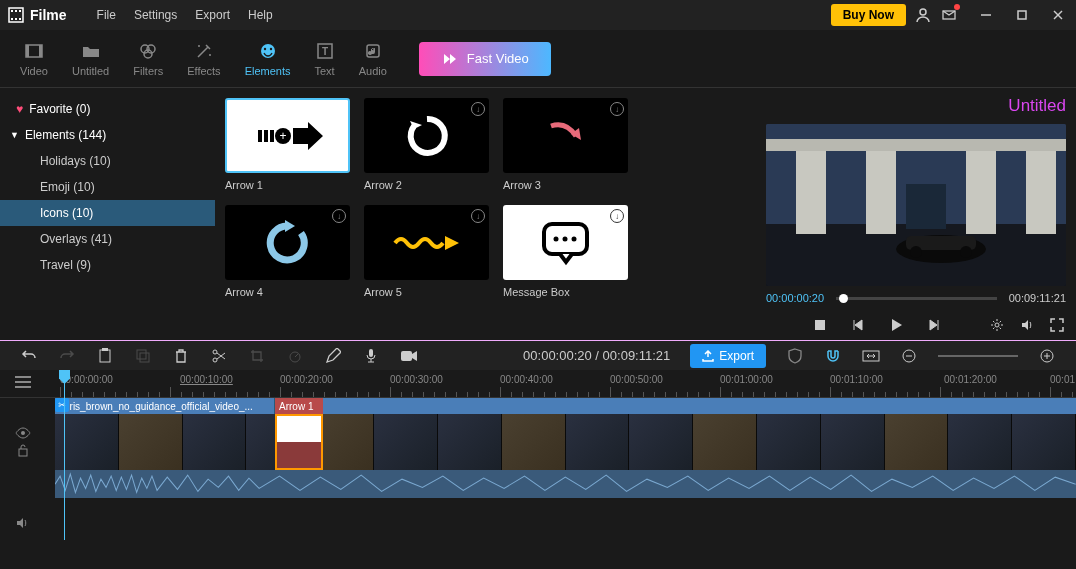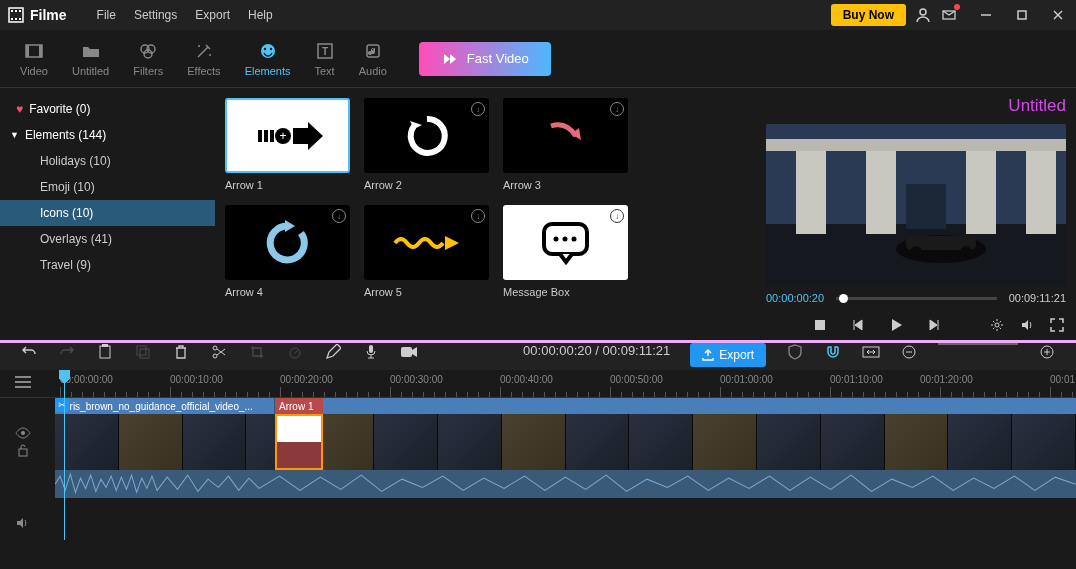--- a/index.html
+++ b/index.html
@@ -49,21 +49,21 @@
 .preview-scene { position: absolute; inset: 0; }
 .preview-controls { display: flex; align-items: center; gap: 4px; padding: 6px 0; font-size: 11px; }
 .time-current { color: #4fc3f7; text-align: center; }
 .time-total { color: #ccc; margin-left: auto; }
 .slider { flex: 1; height: 3px; background: #444; margin: 0 8px; position: relative; }
 .slider-dot { position: absolute; left: 2%; top: -3px; width: 9px; height: 9px; background: #fff; border-radius: 50%; }
 .play-controls { display: flex; justify-content: center; gap: 20px; padding: 6px 0; align-items: center; }
 .play-controls-right { margin-left: auto; display: flex; gap: 12px; }
 .play-controls-left { margin-right: auto; }
 
-.edit-bar { height: 30px; background: #222; display: flex; align-items: flex-start; padding: 0 20px; gap: 20px; border-top: 3px solid #f0abfc; }
+.edit-bar { height: 30px; background: #222; display: flex; align-items: center; padding: 0 20px; gap: 20px; border-top: 1px solid #f0abfc; }
 .edit-bar .spacer { flex: 1; }
 .time-display { color: #ccc; font-size: 13px; }
 .export-btn { background: #2196f3; color: #fff; border: none; padding: 5px 12px; border-radius: 3px; font-size: 12px; cursor: pointer; display: flex; align-items: center; gap: 5px; }
 .zoom-slider { width: 80px; height: 2px; background: #666; position: relative; }
 
 .timeline { background: #1a1a1a; flex: 1; position: relative; }
 .ruler { height: 28px; display: flex; position: relative; padding-left: 55px; font-size: 10px; color: #888; border-bottom: 1px solid #333; }
 .ruler-mark { position: absolute; top: 4px; }
 .ruler-tick { position: absolute; bottom: 0; width: 1px; height: 6px; background: #555; }
 .hamburger { position: absolute; left: 15px; top: 6px; display: flex; flex-direction: column; gap: 3px; }
@@ -505,21 +505,21 @@
       <div class="ruler-tick" style="left: 60px; height: 10px;"></div>
       <div class="ruler-tick" style="left: 71px; height: 5px;"></div>
       <div class="ruler-tick" style="left: 82px; height: 5px;"></div>
       <div class="ruler-tick" style="left: 93px; height: 5px;"></div>
       <div class="ruler-tick" style="left: 104px; height: 5px;"></div>
       <div class="ruler-tick" style="left: 115px; height: 5px;"></div>
       <div class="ruler-tick" style="left: 126px; height: 5px;"></div>
       <div class="ruler-tick" style="left: 137px; height: 5px;"></div>
       <div class="ruler-tick" style="left: 148px; height: 5px;"></div>
       <div class="ruler-tick" style="left: 159px; height: 5px;"></div>
-      <div class="ruler-mark" style="left: 170px;">00:00:10:00</div>
+      <div class="ruler-mark" style="left: 180px; text-decoration: underline;">00:00:10:00</div>
       <div class="ruler-tick" style="left: 170px; height: 10px;"></div>
       <div class="ruler-tick" style="left: 181px; height: 5px;"></div>
       <div class="ruler-tick" style="left: 192px; height: 5px;"></div>
       <div class="ruler-tick" style="left: 203px; height: 5px;"></div>
       <div class="ruler-tick" style="left: 214px; height: 5px;"></div>
       <div class="ruler-tick" style="left: 225px; height: 5px;"></div>
       <div class="ruler-tick" style="left: 236px; height: 5px;"></div>
       <div class="ruler-tick" style="left: 247px; height: 5px;"></div>
       <div class="ruler-tick" style="left: 258px; height: 5px;"></div>
       <div class="ruler-tick" style="left: 269px; height: 5px;"></div>
@@ -582,21 +582,21 @@
       <div class="ruler-tick" style="left: 830px; height: 10px;"></div>
       <div class="ruler-tick" style="left: 841px; height: 5px;"></div>
       <div class="ruler-tick" style="left: 852px; height: 5px;"></div>
       <div class="ruler-tick" style="left: 863px; height: 5px;"></div>
       <div class="ruler-tick" style="left: 874px; height: 5px;"></div>
       <div class="ruler-tick" style="left: 885px; height: 5px;"></div>
       <div class="ruler-tick" style="left: 896px; height: 5px;"></div>
       <div class="ruler-tick" style="left: 907px; height: 5px;"></div>
       <div class="ruler-tick" style="left: 918px; height: 5px;"></div>
       <div class="ruler-tick" style="left: 929px; height: 5px;"></div>
-      <div class="ruler-mark" style="left: 920px;">00:01:20:00</div>
+      <div class="ruler-mark" style="left: 944px;">00:01:20:00</div>
       <div class="ruler-tick" style="left: 940px; height: 10px;"></div>
       <div class="ruler-tick" style="left: 951px; height: 5px;"></div>
       <div class="ruler-tick" style="left: 962px; height: 5px;"></div>
       <div class="ruler-tick" style="left: 973px; height: 5px;"></div>
       <div class="ruler-tick" style="left: 984px; height: 5px;"></div>
       <div class="ruler-tick" style="left: 995px; height: 5px;"></div>
       <div class="ruler-tick" style="left: 1006px; height: 5px;"></div>
       <div class="ruler-tick" style="left: 1017px; height: 5px;"></div>
       <div class="ruler-tick" style="left: 1028px; height: 5px;"></div>
       <div class="ruler-tick" style="left: 1039px; height: 5px;"></div>

